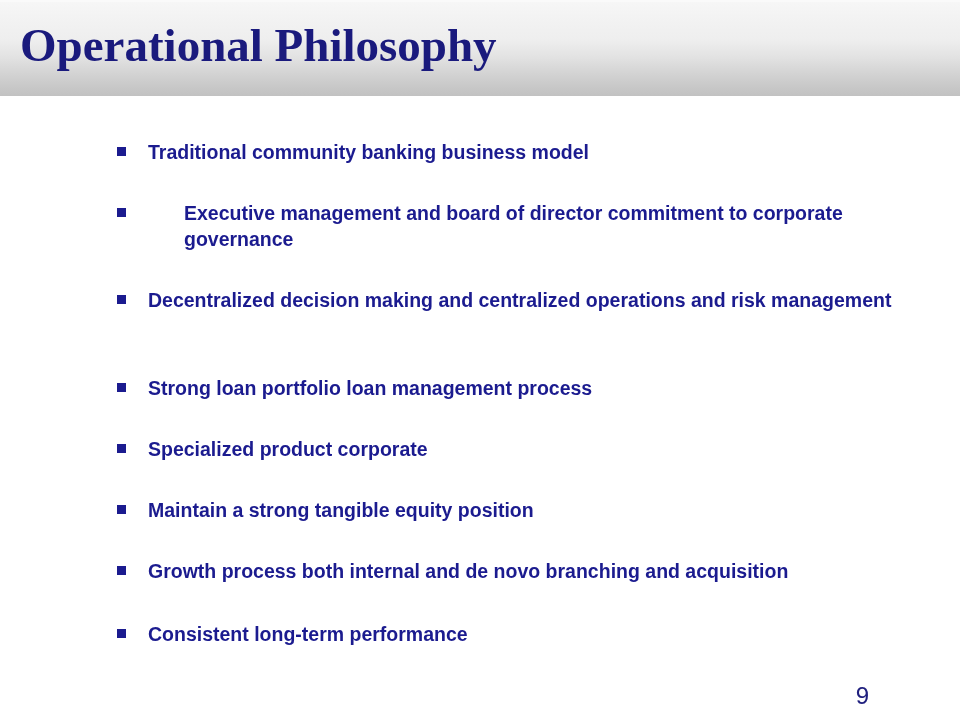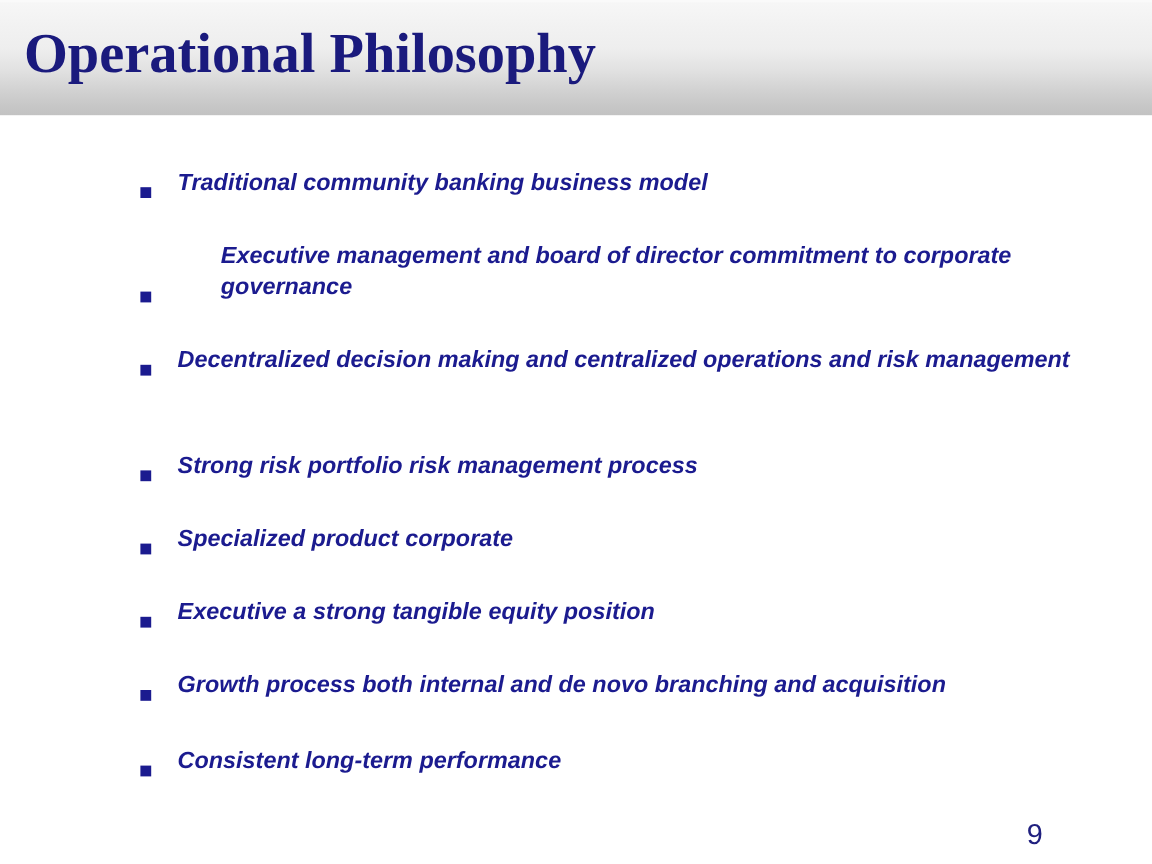--- a/index.html
+++ b/index.html
@@ -67,22 +67,21 @@
     left: 0;
     top: 96px;
     width: 960px;
   }
 
   .bullet-item {
     position: absolute;
     left: 117px;
     width: 800px;
     display: flex;
-    align-items: flex-end;
-    font-style: italic;
+    align-items: flex-start;
   }
 
   .bullet-marker {
     flex: 0 0 auto;
     width: 9px;
     height: 9px;
     background: #1b1b8f;
     margin-top: 8px;
     margin-right: 22px;
   }
@@ -146,31 +145,31 @@
       <span class="bullet-text">Executive management and board of director commitment to corporate governance</span>
     </div>
 
     <div class="bullet-item bi-2">
       <span class="bullet-marker"></span>
       <span class="bullet-text">Decentralized decision making and centralized operations and risk management</span>
     </div>
 
     <div class="bullet-item bi-3">
       <span class="bullet-marker"></span>
-      <span class="bullet-text">Strong risk portfolio risk management process</span>
+      <span class="bullet-text">Strong loan portfolio loan management process</span>
     </div>
 
     <div class="bullet-item bi-4">
       <span class="bullet-marker"></span>
       <span class="bullet-text">Specialized product corporate</span>
     </div>
 
     <div class="bullet-item bi-5">
       <span class="bullet-marker"></span>
-      <span class="bullet-text">Executive a strong tangible equity position</span>
+      <span class="bullet-text">Maintain a strong tangible equity position</span>
     </div>
 
     <div class="bullet-item bi-6">
       <span class="bullet-marker"></span>
       <span class="bullet-text">Growth process both internal and de novo branching and acquisition</span>
     </div>
 
     <div class="bullet-item bi-7">
       <span class="bullet-marker"></span>
       <span class="bullet-text">Consistent long-term performance</span>

